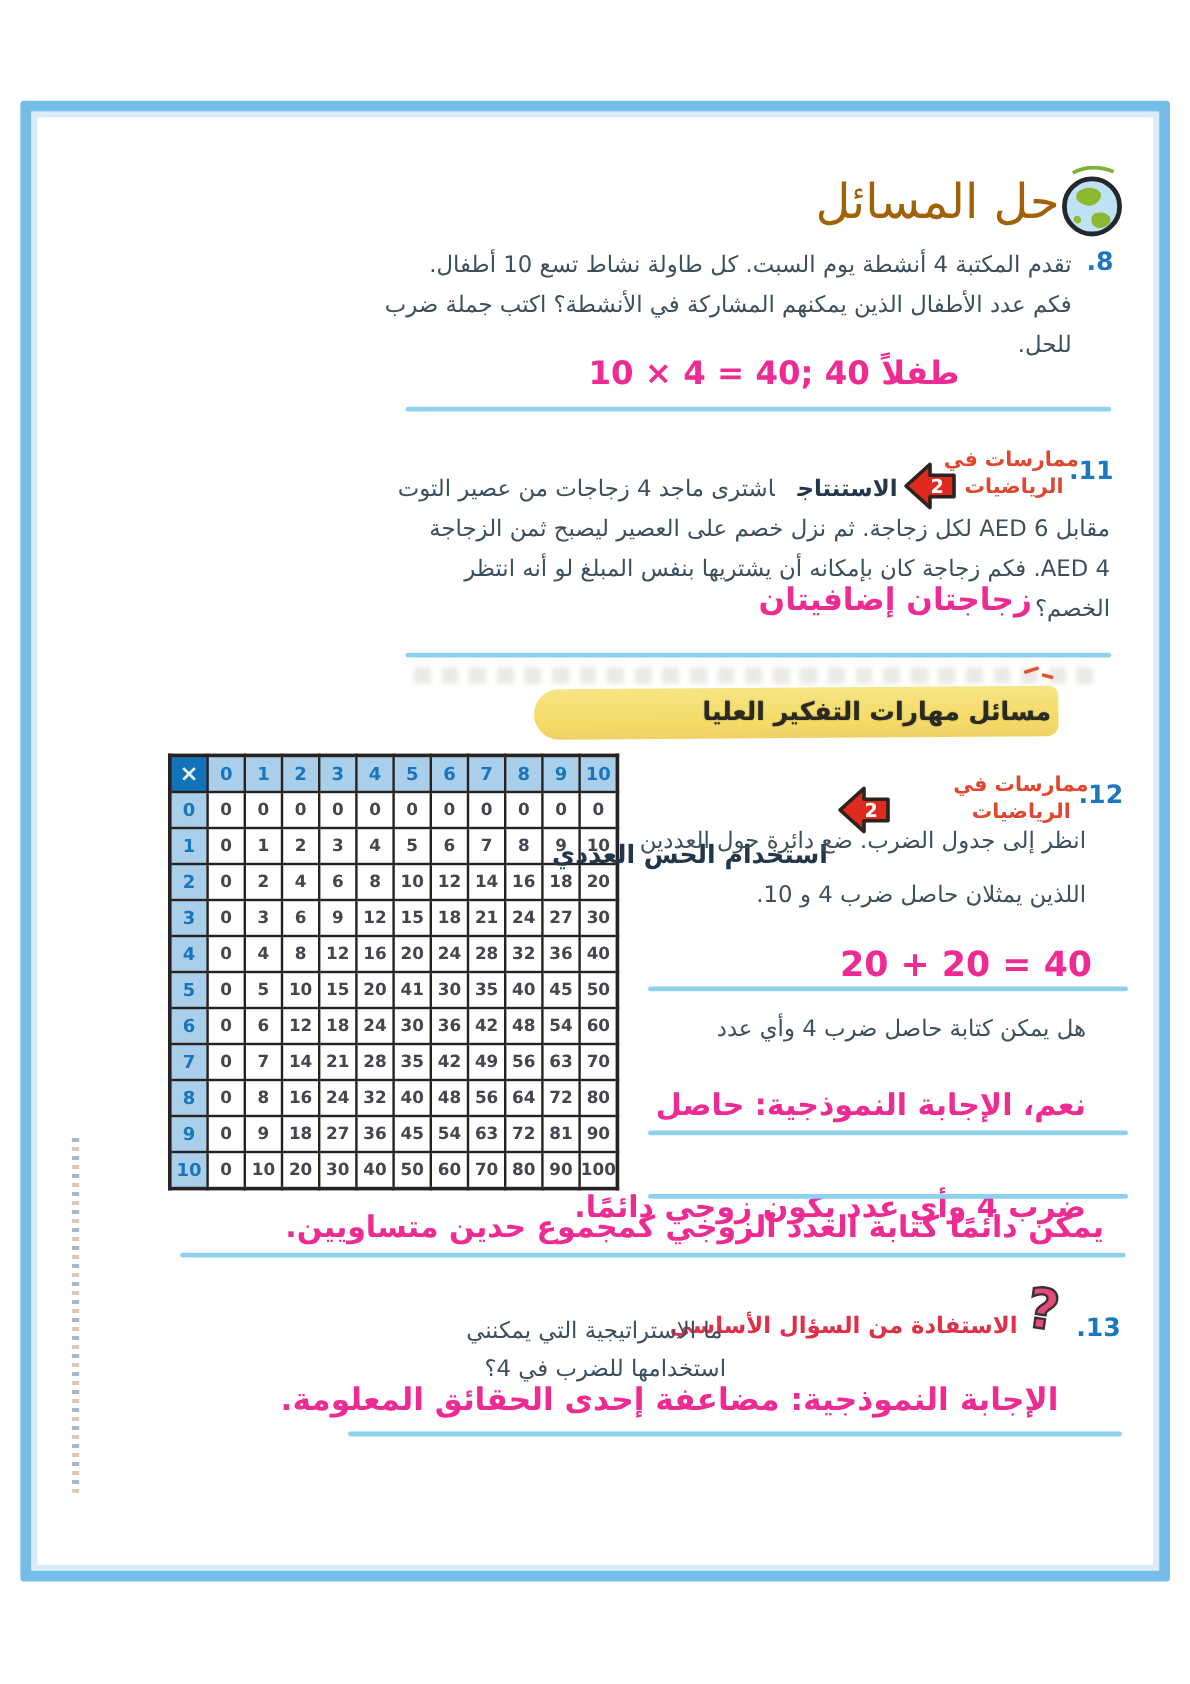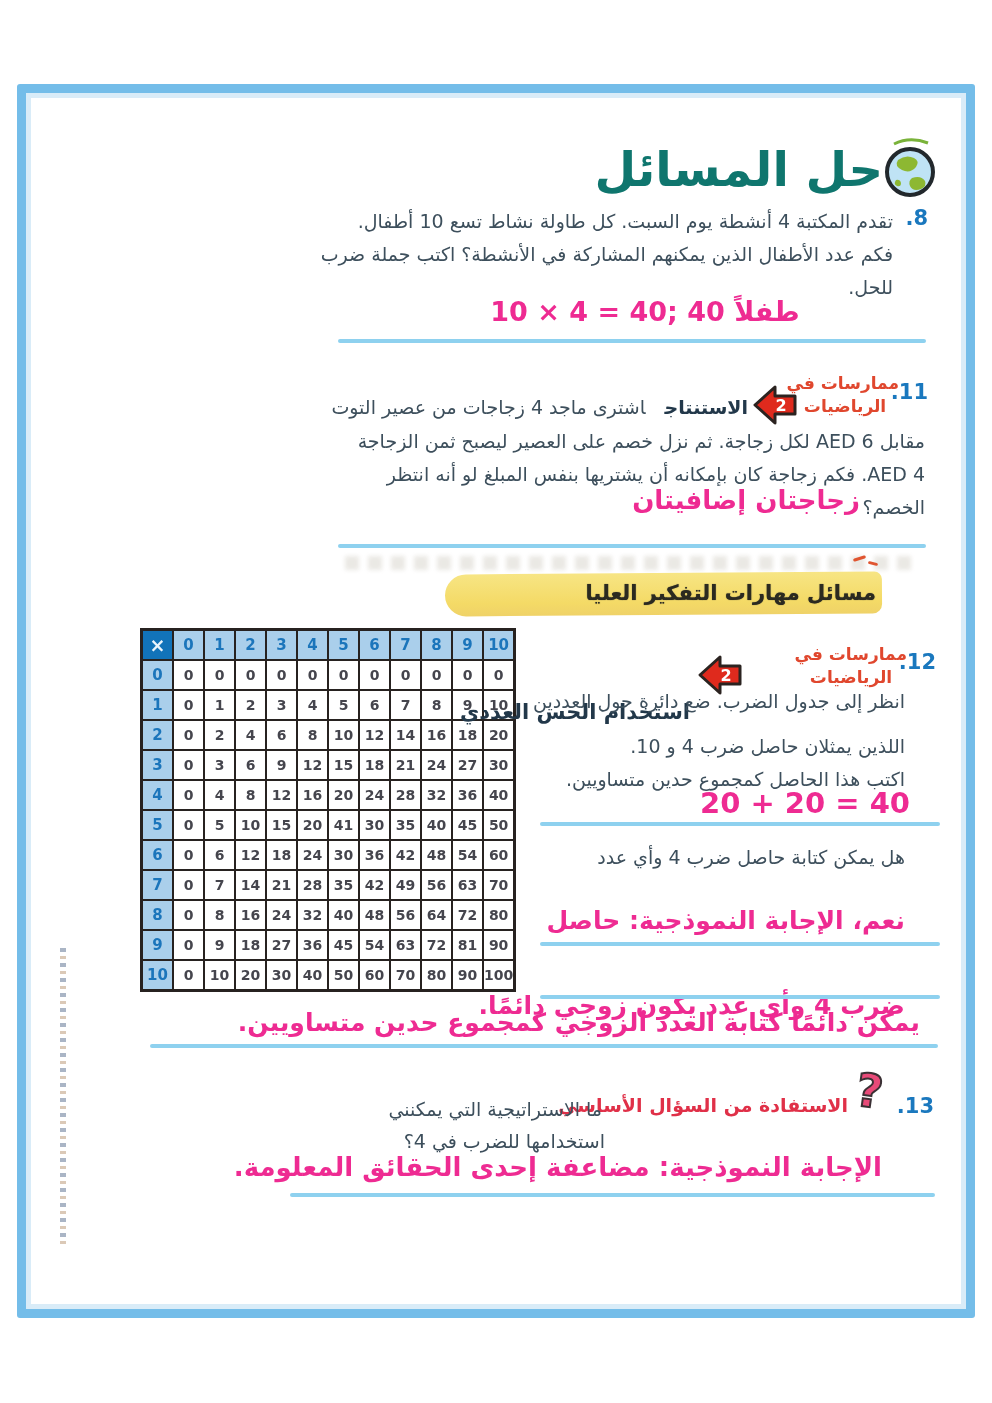--- a/index.html
+++ b/index.html
@@ -1,21 +1,21 @@
 <!DOCTYPE html>
 <html lang="ar" dir="rtl"><head>
 <meta charset="utf-8">
 <style>
   html,body{margin:0;padding:0;background:#ffffff;}
   .page{position:relative;width:992px;height:1403px;background:#ffffff;overflow:hidden;
         font-family:"DejaVu Sans","Liberation Sans",sans-serif;direction:rtl;}
   .frame{position:absolute;left:17px;top:84px;width:940px;height:1216px;
          border:9px solid #74bde9;box-shadow:inset 0 0 0 5px #d9ecf8;border-radius:3px;}
   .abs{position:absolute;}
-  .page-title{color:#0f766e;font-weight:bold;font-size:48px;line-height:46px;}
+  .page-title{color:#a16207;font-weight:normal;font-size:40px;line-height:46px;}
   .num{color:#1a78be;font-weight:bold;font-size:21px;}
   .body-text{color:#3d4f5c;font-size:19px;line-height:30px;white-space:nowrap;}
   .bold-dark{color:#22384a;font-weight:bold;}
   .plabel{color:#e0472e;font-weight:bold;font-size:17px;line-height:23px;text-align:center;white-space:nowrap;}
   .answer{color:#ee2b92;font-weight:bold;white-space:nowrap;}
   .ansline{position:absolute;height:4px;background:#8ed1ef;border-radius:2px;}
   .hotbar{position:absolute;background:linear-gradient(180deg,#f7e584 0%,#f4da66 70%,#efd268 100%);
           border-radius:22px 8px 10px 22px;transform:rotate(-0.4deg);}
   .hottext{position:absolute;color:#2b2a20;font-weight:900;font-size:21px;white-space:nowrap;
            text-shadow:0 0 1px #4a4636;letter-spacing:0.5px;}
@@ -268,21 +268,20 @@
   </div>
   <div class="abs" style="left:697px;top:652px;width:46px;height:46px;">
     <svg width="46" height="46" viewBox="0 0 46 46">
       <polygon points="3,23 23,5 23,14 43,14 43,32 23,32 23,41" fill="#df2a1d" stroke="#2b2320" stroke-width="3" stroke-linejoin="round"></polygon>
       <text x="29" y="29" text-anchor="middle" font-size="16" font-weight="bold" fill="#ffffff">2</text>
     </svg>
   </div>
   <div class="abs body-text bold-dark" style="right:302px;top:658px;font-size:21px;margin-top:39px;">استخدام الحس العددي</div>
   <div class="abs body-text" style="right:87px;top:686px;">انظر إلى جدول الضرب. ضع دائرة حول العددين</div>
   <div class="abs body-text" style="right:87px;top:731px;">اللذين يمثلان حاصل ضرب 4 و 10.</div>
-  <div class="abs body-text" style="right:87px;top:764px;">اكتب هذا الحاصل كمجموع حدين متساويين.</div>
   <div class="abs answer" dir="ltr" style="left:700px;top:786px;width:200px;text-align:center;font-size:29px;">20 + 20 = 40</div>
   <div class="ansline" style="left:540px;top:822px;width:400px;"></div>
   <div class="abs body-text" style="right:87px;top:842px;">هل يمكن كتابة حاصل ضرب 4 وأي عدد</div>
   <div class="abs answer" style="right:87px;top:906px;font-size:25px;">نعم، الإجابة النموذجية: حاصل</div>
   <div class="ansline" style="left:540px;top:942px;width:400px;"></div>
   <div class="abs answer" style="right:87px;top:955px;font-size:25px;margin-top:36px;">ضرب 4 وأي عدد يكون زوجي دائمًا.</div>
   <div class="ansline" style="left:540px;top:995px;width:400px;"></div>
   <div class="abs answer" style="right:72px;top:1008px;font-size:25px;">يمكن دائمًا كتابة العدد الزوجي كمجموع حدين متساويين.</div>
   <div class="ansline" style="left:150px;top:1044px;width:788px;"></div>
 

